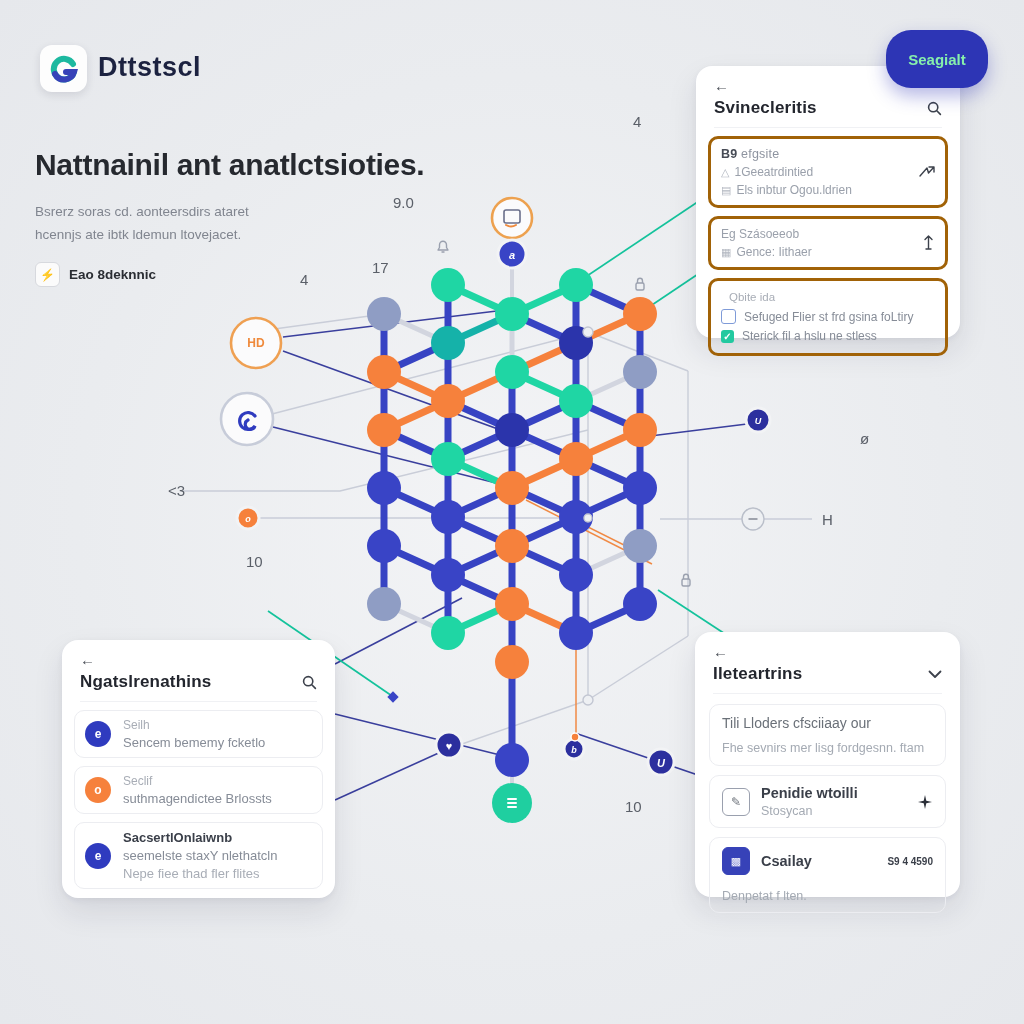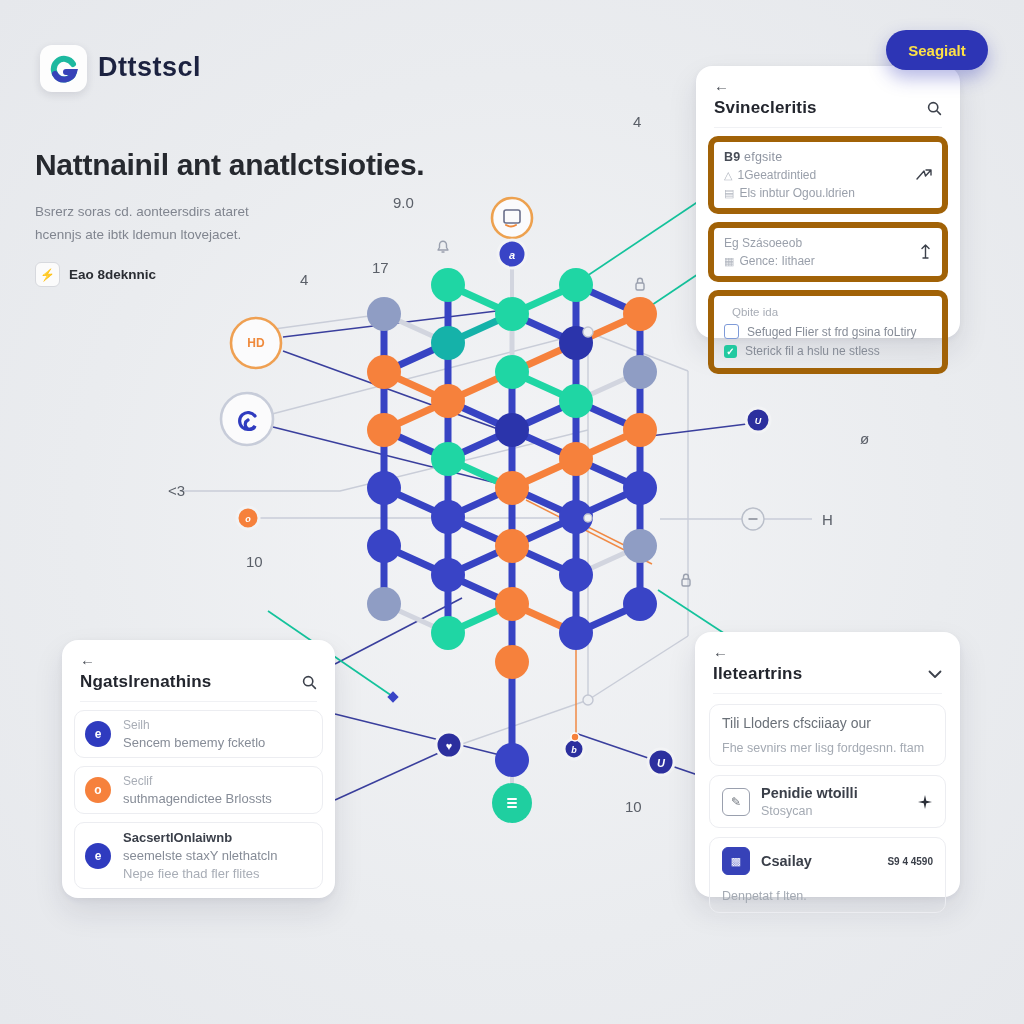--- a/index.html
+++ b/index.html
@@ -5,22 +5,22 @@
   html,body{margin:0;padding:0;background:#dfe1e6;}
   .stage{position:relative;width:1024px;height:1024px;overflow:hidden;
     background:radial-gradient(circle at 50% 50%, #f3f4f6 0%, #eaecef 60%, #e6e8ec 100%);
     font-family:"Liberation Sans", sans-serif;}
   svg#net{position:absolute;left:0;top:0;}
 
   
   .logo{position:absolute;left:40px;top:45px;width:47px;height:47px;background:#fdfdfd;
     border-radius:12px;box-shadow:0 3px 8px rgba(30,34,60,.12);display:flex;align-items:center;justify-content:center;}
   .brand{position:absolute;left:98px;top:52px;font-size:27px;font-weight:bold;color:#1c2240;letter-spacing:.5px;}
-  .cta{position:absolute;left:886px;top:30px;width:102px;height:40px;border:none;border-radius:25px;
-    background:#2d35b5;color:#fde047;font-size:15px;font-weight:bold;font-family:inherit;
+  .cta{position:absolute;left:886px;top:30px;width:102px;height:58px;border:none;border-radius:25px;
+    background:#2d35b5;color:#86efac;font-size:15px;font-weight:bold;font-family:inherit;
     box-shadow:0 8px 18px rgba(45,53,181,.35);z-index:30;cursor:pointer;}
 
   
   .hero{position:absolute;left:35px;top:106px;width:420px;}
   .hero h1{margin:0;font-size:30px;line-height:39px;color:#26292f;letter-spacing:-.3px;}
   .hero p{margin:16px 0 0;font-size:13.5px;line-height:23px;color:#80858f;}
   .feature{display:flex;align-items:center;gap:9px;margin-top:16px;}
   .feature .fi{width:23px;height:23px;border:1px solid #d7d9de;border-radius:6px;background:#fbfbfb;
     display:flex;align-items:center;justify-content:center;font-size:12px;color:#f0a12f;}
   .feature .fl{font-size:13.5px;font-weight:bold;color:#2a2d33;}
@@ -31,21 +31,21 @@
   .card-tr{left:696px;top:66px;width:264px;height:272px;}
   .card-bl{left:62px;top:640px;width:273px;height:258px;}
   .card-br{left:695px;top:632px;width:265px;height:265px;}
   .chead{padding:12px 18px 0;}
   .back{font-size:15px;color:#4a4f57;line-height:16px;cursor:pointer;}
   .trow{display:flex;align-items:center;justify-content:space-between;margin-top:4px;
     padding-bottom:9px;border-bottom:1px solid #f0f1f4;}
   .ctitle{font-size:17px;font-weight:bold;color:#23262e;letter-spacing:.2px;}
   .hicon{color:#3c414b;display:flex;align-items:center;}
 
-  .rowbox{margin:8px 12px 0;border:6px solid #a16207;border-radius:10px;padding:8px 10px;
+  .rowbox{margin:8px 12px 0;border:3px solid #a16207;border-radius:10px;padding:8px 10px;
     display:flex;align-items:center;justify-content:space-between;}
   .lines{min-width:0;}
   .l-dark{font-size:12.5px;color:#474c56;font-weight:bold;letter-spacing:.2px;}
   .l-dark .rest{font-weight:normal;color:#8e94a0;}
   .l-gray{font-size:12px;color:#9aa0ab;margin-top:4px;display:flex;align-items:center;gap:5px;white-space:nowrap;overflow:hidden;}
   .pfx{color:#b2b7c0;font-size:11px;}
   .subhead{font-size:11.5px;color:#a8adb6;margin:2px 0 6px 8px;}
   .chk{display:flex;align-items:center;gap:8px;font-size:12px;color:#868c97;margin:5px 0 2px;white-space:nowrap;overflow:hidden;}
   .box{width:13px;height:13px;border-radius:3px;flex:0 0 auto;}
   .box.empty{border:1.6px solid #7f9bd8;background:#fff;}

